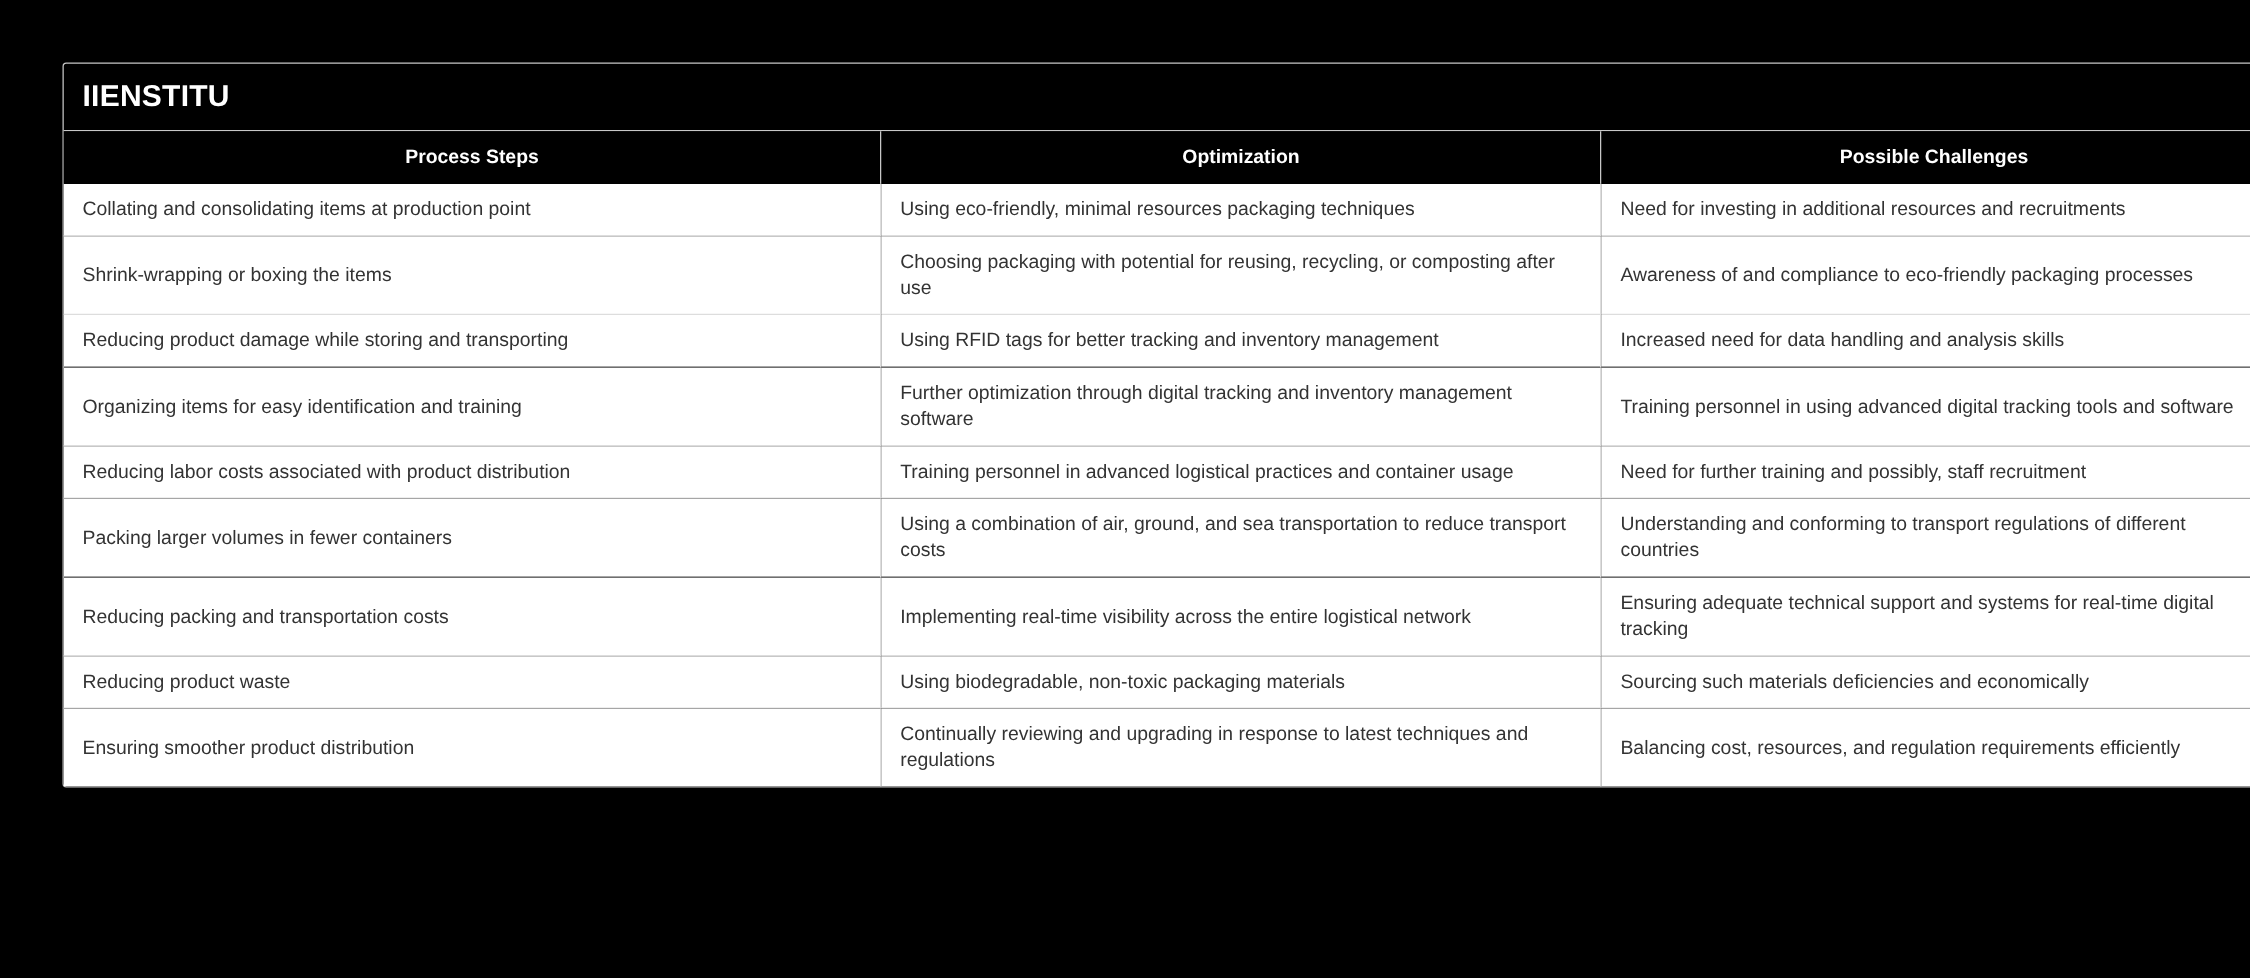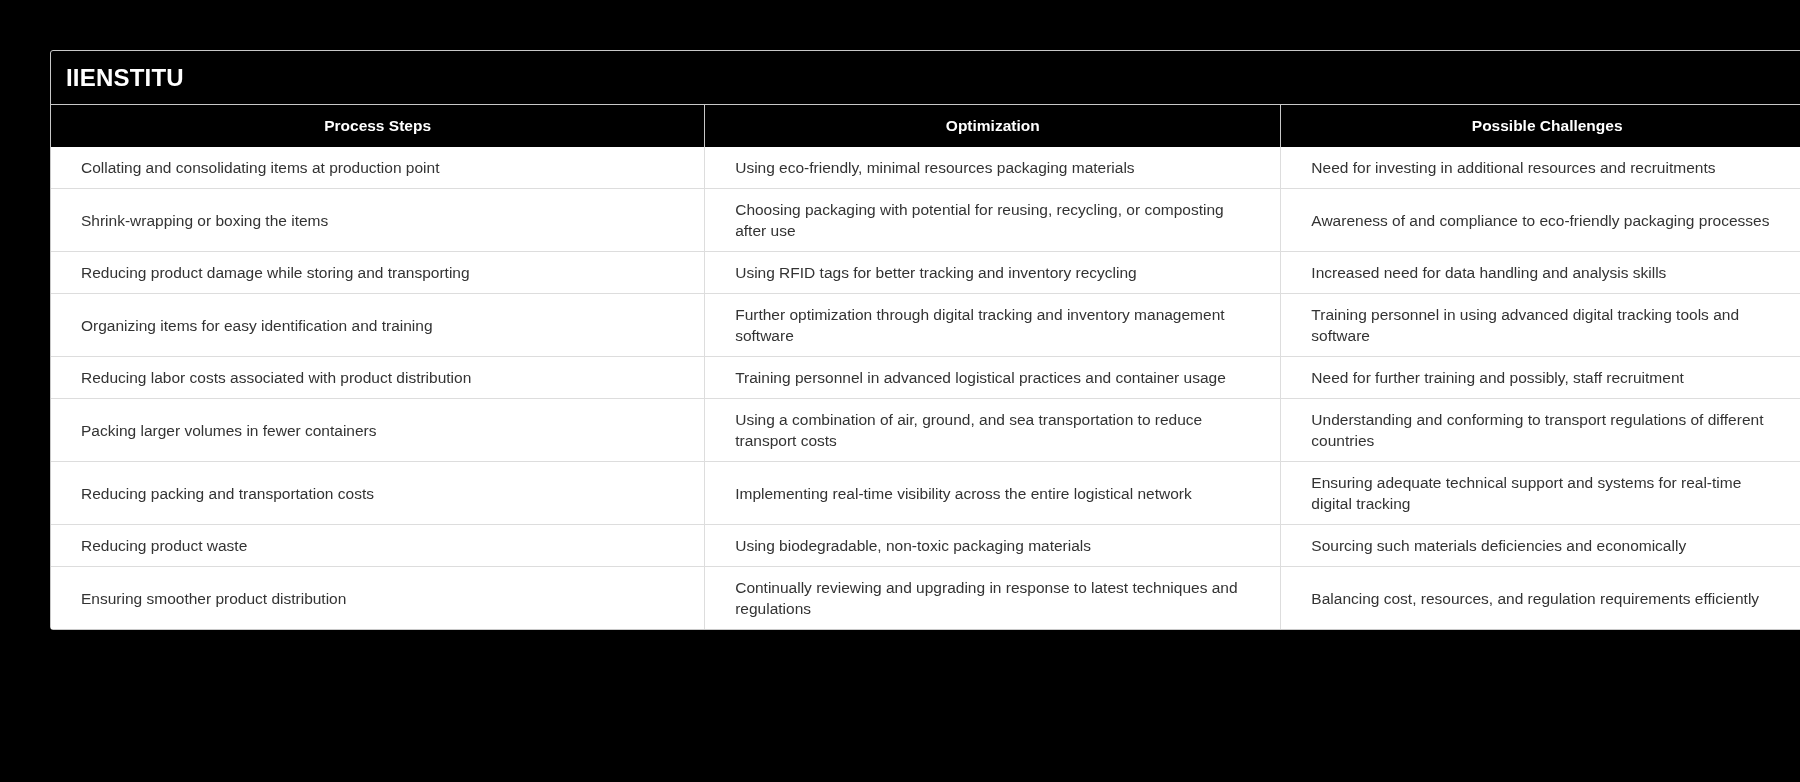--- a/index.html
+++ b/index.html
@@ -54,21 +54,21 @@
     padding:11px 15px;
     line-height:20px;
     border-left:1px solid var(--card-border);
   }
   thead th:first-child{border-left:none;}
   tbody td{
     background:var(--row-bg);
     color:var(--row-text);
     font-size:15.5px;
     font-weight:400;
-    padding:10px 30px;
+    padding:10px 15px;
     line-height:21px;
     vertical-align:middle;
     border-top:1px solid var(--row-divider);
     border-left:1px solid var(--row-divider);
     overflow:hidden;
   }
   tbody td:first-child{border-left:none;}
   tbody tr:first-child td{border-top:none;}
 </style>
 </head>
@@ -85,31 +85,31 @@
     <thead>
       <tr>
         <th>Process Steps</th>
         <th>Optimization</th>
         <th>Possible Challenges</th>
       </tr>
     </thead>
     <tbody>
         <tr>
           <td>Collating and consolidating items at production point</td>
-          <td>Using eco-friendly, minimal resources packaging materials</td>
+          <td>Using eco-friendly, minimal resources packaging techniques</td>
           <td>Need for investing in additional resources and recruitments</td>
         </tr>
         <tr>
           <td>Shrink-wrapping or boxing the items</td>
           <td>Choosing packaging with potential for reusing, recycling, or composting after use</td>
           <td>Awareness of and compliance to eco-friendly packaging processes</td>
         </tr>
         <tr>
           <td>Reducing product damage while storing and transporting</td>
-          <td>Using RFID tags for better tracking and inventory recycling</td>
+          <td>Using RFID tags for better tracking and inventory management</td>
           <td>Increased need for data handling and analysis skills</td>
         </tr>
         <tr>
           <td>Organizing items for easy identification and training</td>
           <td>Further optimization through digital tracking and inventory management software</td>
           <td>Training personnel in using advanced digital tracking tools and software</td>
         </tr>
         <tr>
           <td>Reducing labor costs associated with product distribution</td>
           <td>Training personnel in advanced logistical practices and container usage</td>

